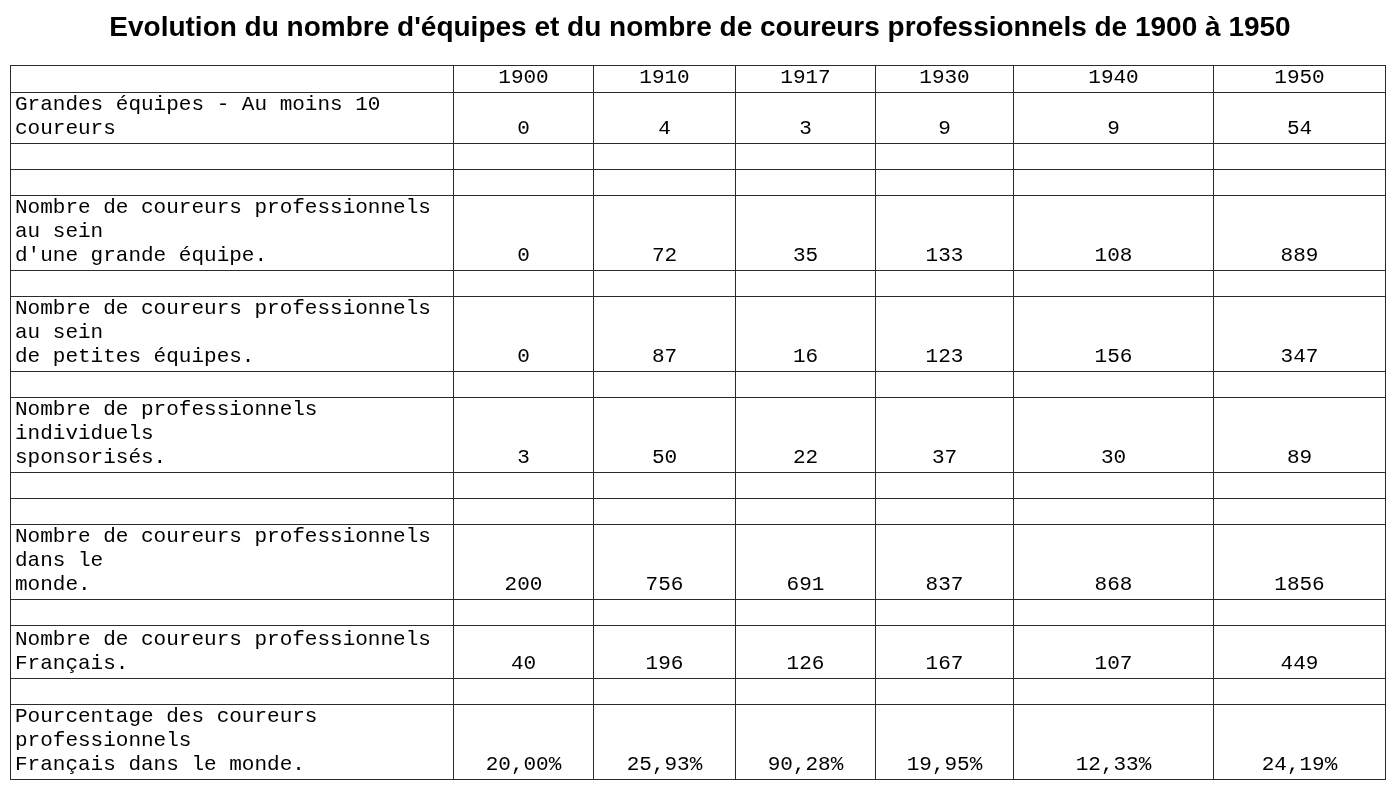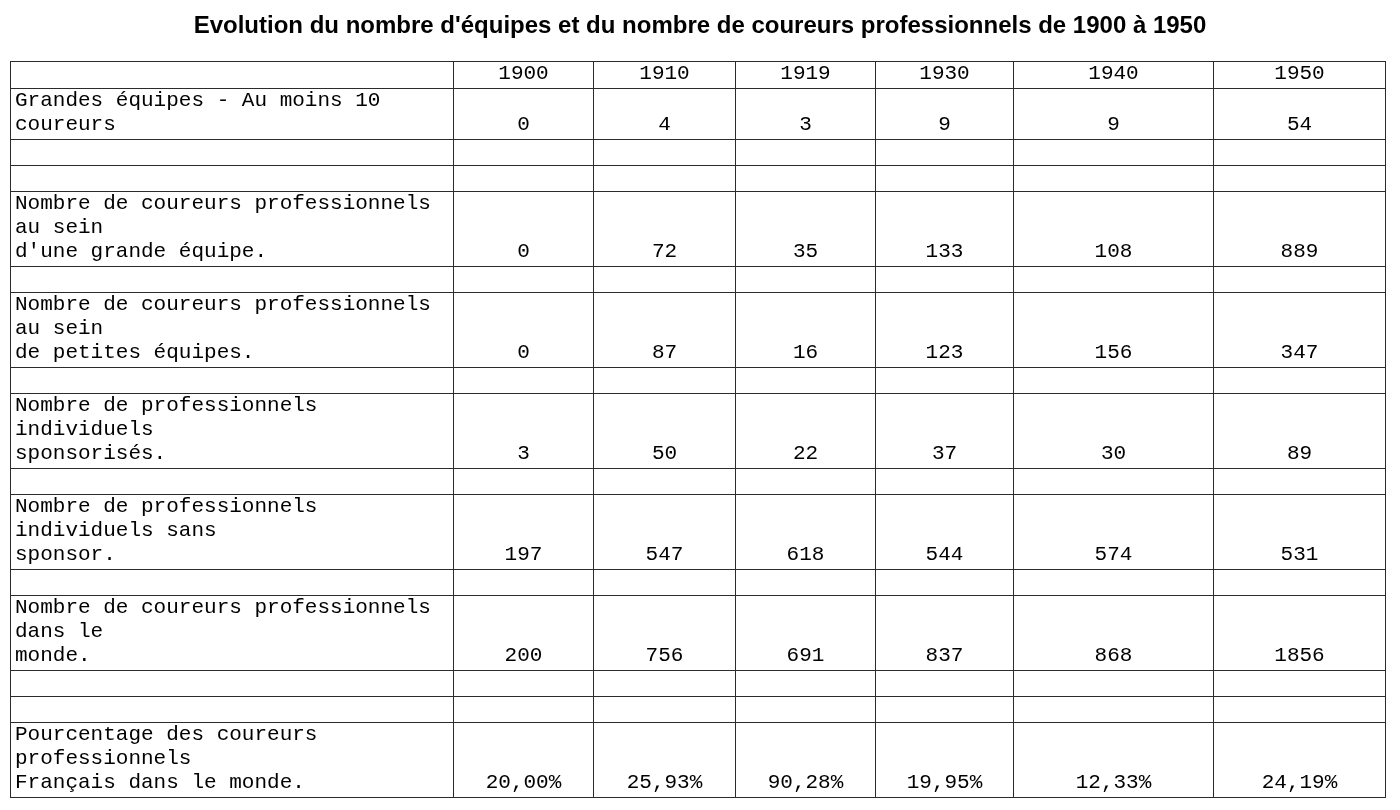--- a/index.html
+++ b/index.html
@@ -6,21 +6,21 @@
     margin: 0;
     padding: 0;
     background: #ffffff;
     width: 1400px;
     height: 810px;
     overflow: hidden;
     font-family: "Liberation Sans", sans-serif;
     color: #000000;
   }
   .page-title {
-    font-size: 24px;
+    font-size: 28px;
     font-weight: bold;
     text-align: center;
     margin: 11px 0 0 0;
     padding: 0;
   }
   table.data-table {
     border-collapse: collapse;
     table-layout: fixed;
     width: 1375px;
     margin: 22px 0 0 10px;
@@ -73,21 +73,21 @@
     <col style="width:140px">
     <col style="width:138px">
     <col style="width:200px">
     <col style="width:172px">
   </colgroup>
   <thead>
     <tr class="r-head">
       <td class="corner-cell"></td>
       <th class="year-header">1900</th>
       <th class="year-header">1910</th>
-      <th class="year-header">1919</th>
+      <th class="year-header">1917</th>
       <th class="year-header">1930</th>
       <th class="year-header">1940</th>
       <th class="year-header">1950</th>
     </tr>
   </thead>
   <tbody id="table-body">
       <tr class="r-single">
         <td class="label-cell">Grandes équipes - Au moins 10 coureurs</td>
         <td class="value-cell">0</td>
         <td class="value-cell">4</td>
@@ -164,30 +164,20 @@
       </tr>
       <tr class="r-spacer">
         <td></td>
         <td></td>
         <td></td>
         <td></td>
         <td></td>
         <td></td>
         <td></td>
       </tr>
-      <tr class="r-double">
-        <td class="label-cell">Nombre de professionnels individuels sans
-sponsor.</td>
-        <td class="value-cell">197</td>
-        <td class="value-cell">547</td>
-        <td class="value-cell">618</td>
-        <td class="value-cell">544</td>
-        <td class="value-cell">574</td>
-        <td class="value-cell">531</td>
-      </tr>
       <tr class="r-spacer">
         <td></td>
         <td></td>
         <td></td>
         <td></td>
         <td></td>
         <td></td>
         <td></td>
       </tr>
       <tr class="r-double">
@@ -202,20 +192,30 @@
       </tr>
       <tr class="r-spacer">
         <td></td>
         <td></td>
         <td></td>
         <td></td>
         <td></td>
         <td></td>
         <td></td>
       </tr>
+      <tr class="r-double">
+        <td class="label-cell">Nombre de coureurs professionnels
+Français.</td>
+        <td class="value-cell">40</td>
+        <td class="value-cell">196</td>
+        <td class="value-cell">126</td>
+        <td class="value-cell">167</td>
+        <td class="value-cell">107</td>
+        <td class="value-cell">449</td>
+      </tr>
       <tr class="r-spacer">
         <td></td>
         <td></td>
         <td></td>
         <td></td>
         <td></td>
         <td></td>
         <td></td>
       </tr>
       <tr class="r-double">

